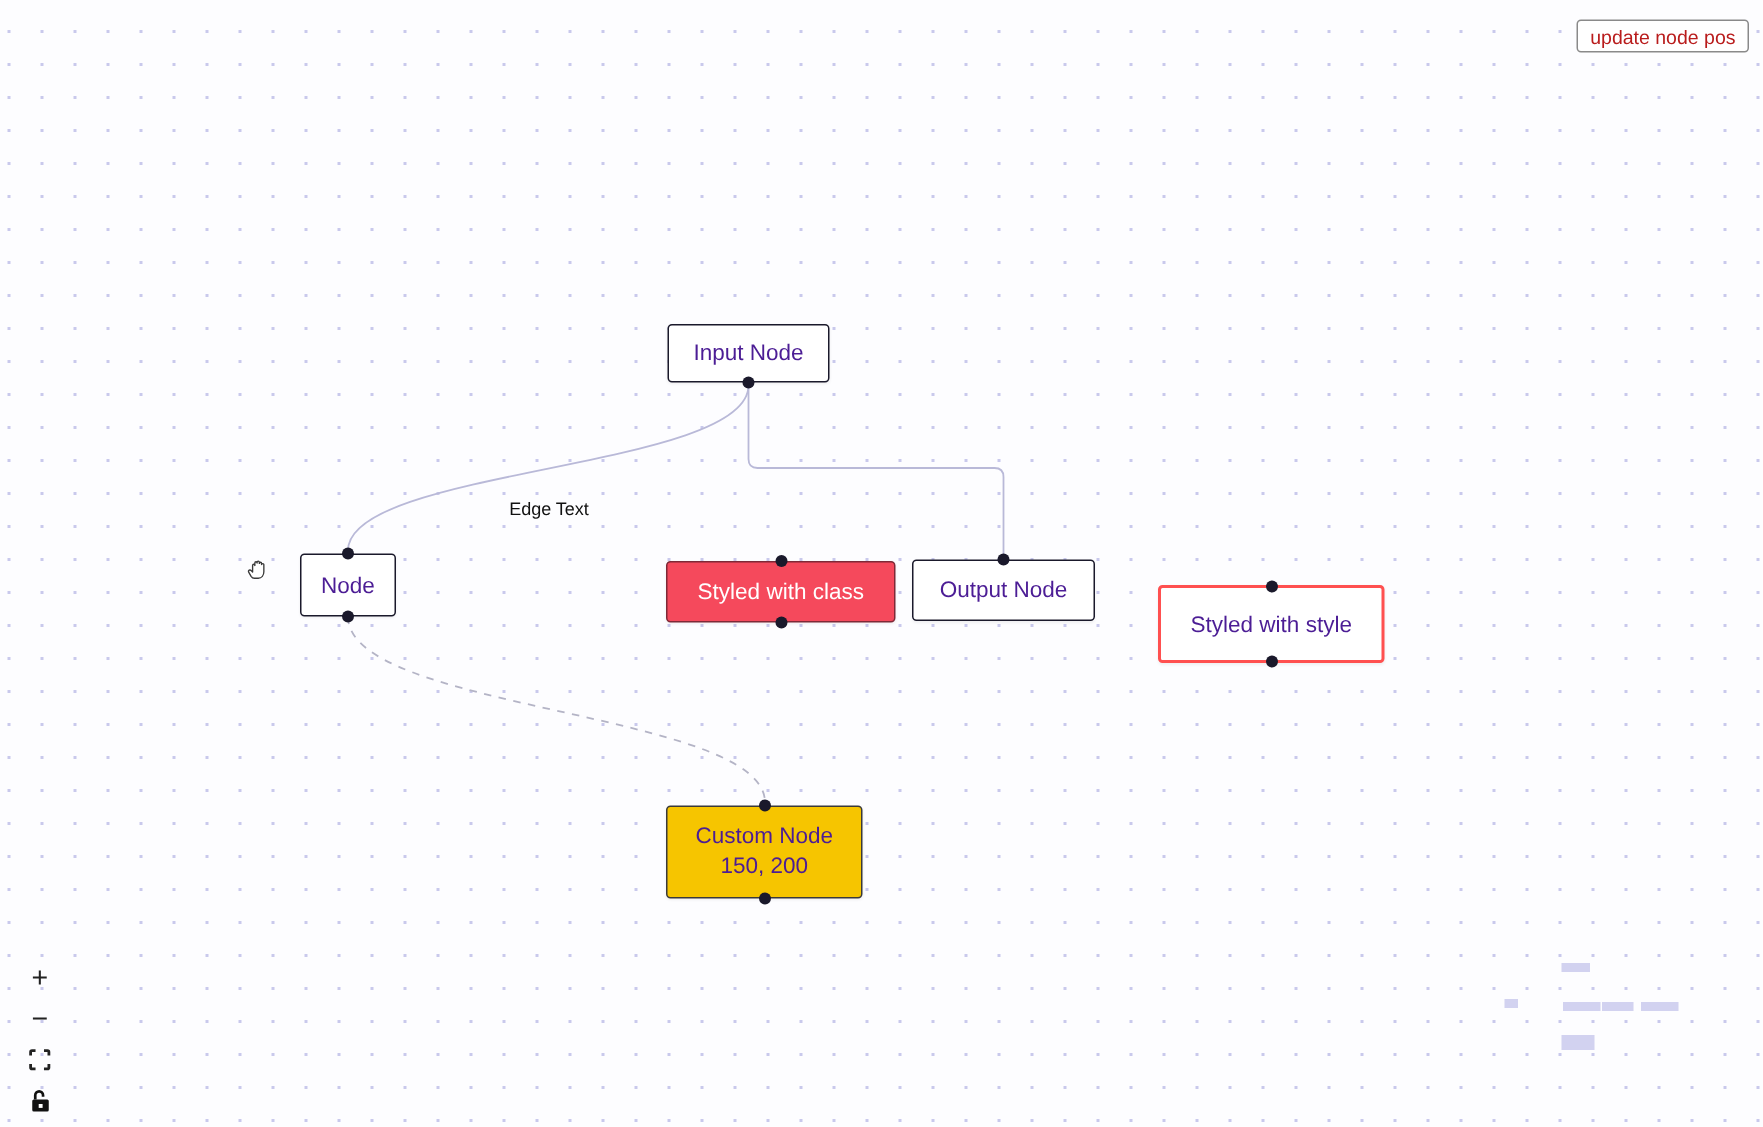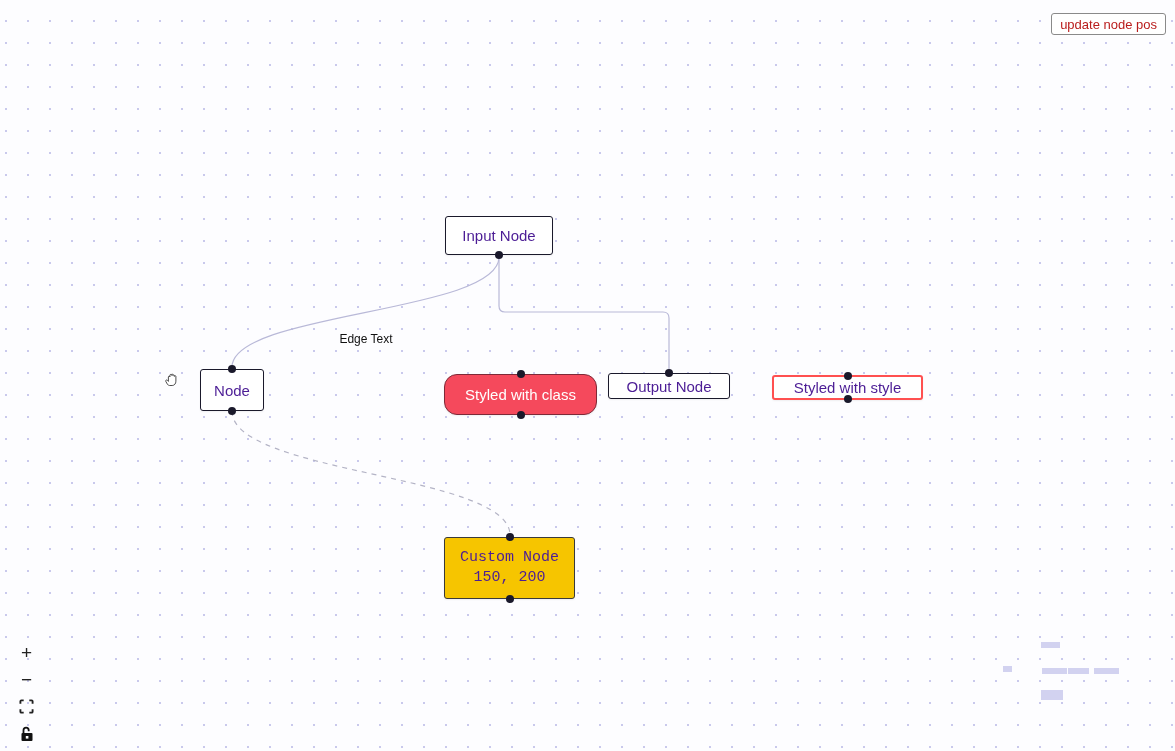--- a/index.html
+++ b/index.html
@@ -26,25 +26,25 @@
   .node{
     position:absolute;box-sizing:border-box;
     background:#fff;border:1px solid #1a192b;border-radius:3px;
     display:flex;align-items:center;justify-content:center;
     font-size:15px;color:#4c1d95;text-align:center;
     box-shadow:0 1px 2px rgba(0,0,0,0.06);
   }
   .node-input   {left:445px;top:216px;width:108px;height:39px;}
   .node-default {left:200px;top:369px;width:64px; height:42px;}
   .node-class   {left:444px;top:374px;width:153px;height:41px;
-                 background:#f5495c;border-color:#7e2937;color:#fff;border-radius:13px;}
-  .node-output  {left:608px;top:373px;width:122px;height:26px;}
-  .node-style   {left:772px;top:375px;width:151px;height:25px;border:2px solid #ff5050;}
+                 background:#f5495c;border-color:#7e2937;color:#fff;}
+  .node-output  {left:608px;top:373px;width:122px;height:41px;}
+  .node-style   {left:772px;top:390px;width:151px;height:52px;border:2px solid #ff5050;}
   .node-custom  {left:444px;top:537px;width:131px;height:62px;
-                 background:#f6c500;border-color:#3a3a3a;flex-direction:column;line-height:20px;font-family:Liberation Mono, monospace;}
+                 background:#f6c500;border-color:#3a3a3a;flex-direction:column;line-height:20px;}
   .handle{
     position:absolute;width:8px;height:8px;background:#1a192b;border-radius:50%;
     left:50%;transform:translateX(-50%);
   }
   .handle.top{top:-5px;}
   .handle.bottom{bottom:-5px;}
   .update-btn{
     position:absolute;top:13px;right:9px;height:22px;
     padding:1px 8px;font-size:13px;color:#b91c1c;
     background:#fff;border:1px solid #8a8a8a;border-radius:3px;

